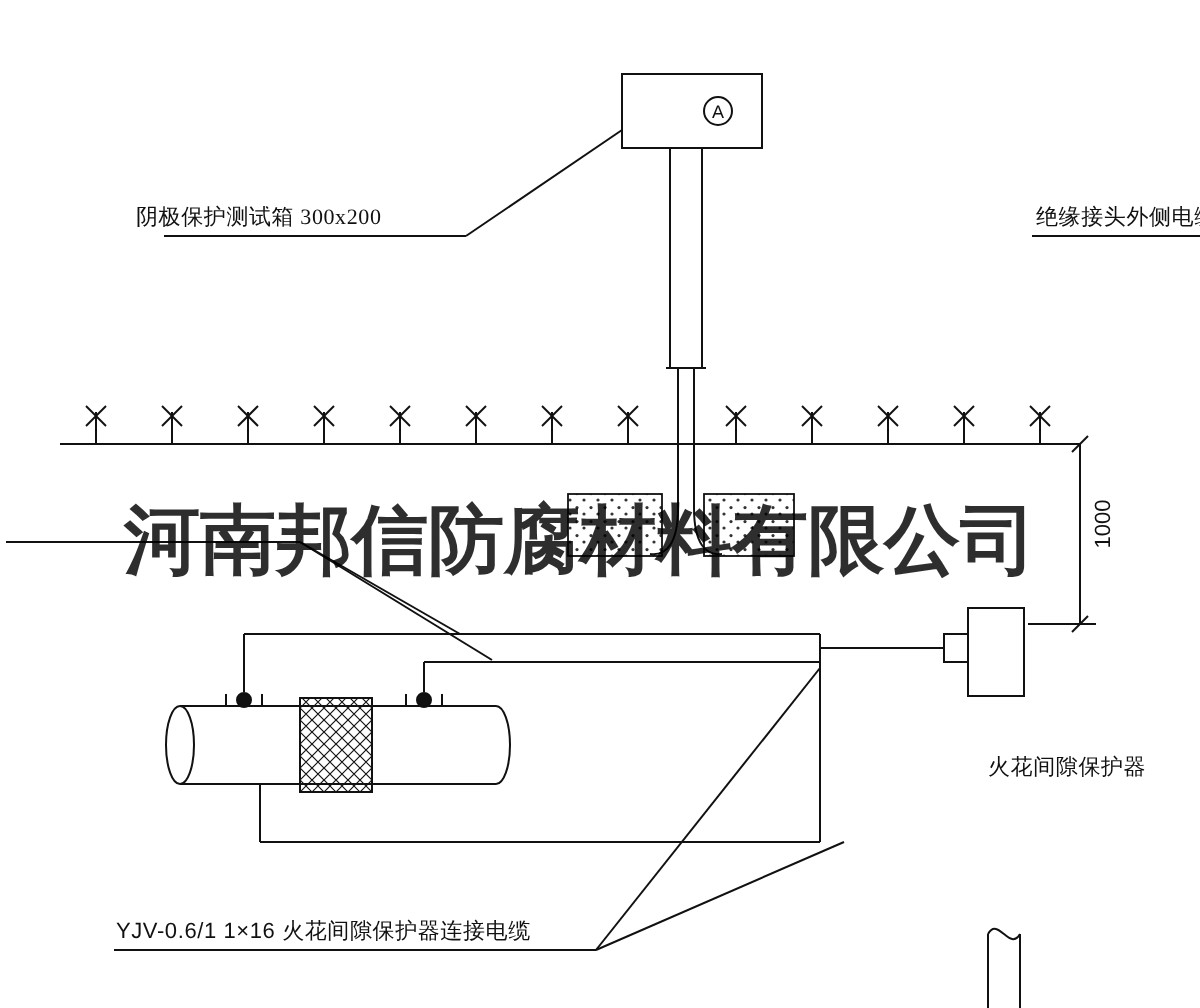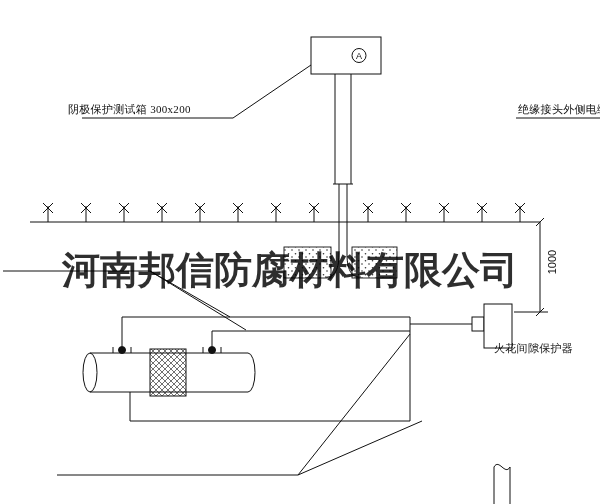--- a/index.html
+++ b/index.html
@@ -10,21 +10,21 @@
     color:#111;
   }
   .drawing-svg { position:absolute; left:0; top:0; }
   .lbl {
     position:absolute; font-size:11px; line-height:13px;
     white-space:nowrap; color:#111; letter-spacing:0.3px;
   }
   .lbl-test-box   { left:68px;  top:103px;font-family:Liberation Serif, serif; }
   .lbl-ins-cable  { left:518px; top:103px; }
   .lbl-test-cable { left:4px;   top:256px; }
-  .lbl-spark      { left:494px; top:342px; }
+  .lbl-spark      { left:494px; top:378px; }
   .lbl-conn-cable { left:58px;  top:460px; }
   .dim-v {
     position:absolute; left:546px; top:291px; width:58px;
     text-align:center; font-size:11px;
     transform:rotate(-90deg); transform-origin:0 0;
   }
   .watermark {
     position:absolute; left:62px; top:204px;
     font-family:"Liberation Serif","DejaVu Serif",serif;
     font-size:38px; font-weight:600; white-space:nowrap;
@@ -152,18 +152,19 @@
     </g>
   </svg>
 
   <div class="lbl lbl-test-box">阴极保护测试箱 300x200</div>
 
   <div class="lbl lbl-ins-cable">绝缘接头外侧电缆</div>
 
 
   <div class="lbl lbl-spark">火花间隙保护器</div>
 
+  <div class="lbl lbl-conn-cable">YJV-0.6/1 1×16  火花间隙保护器连接电缆</div>
 
   <div class="dim-v">1000</div>
 
   <div class="watermark">河南邦信防腐材料有限公司</div>
 
 </div>
 
 </body></html>

